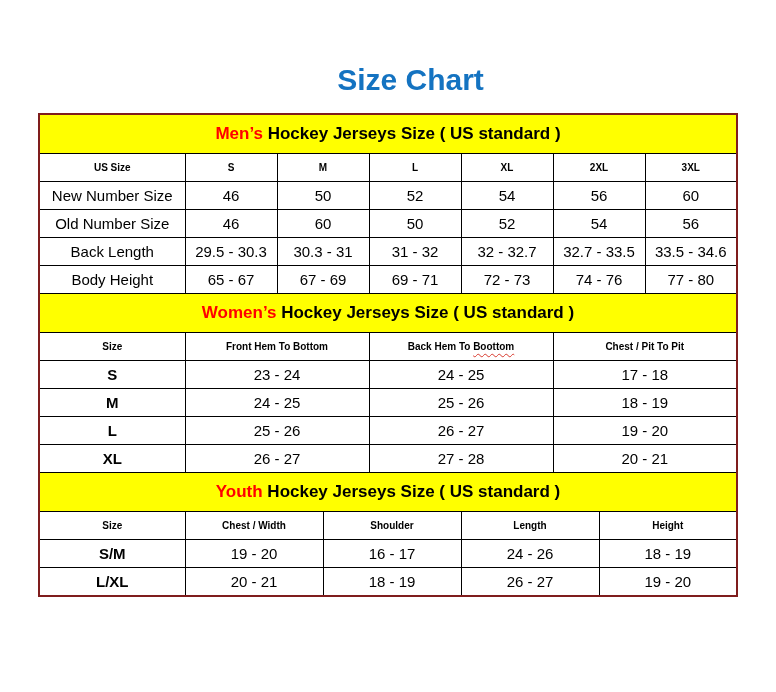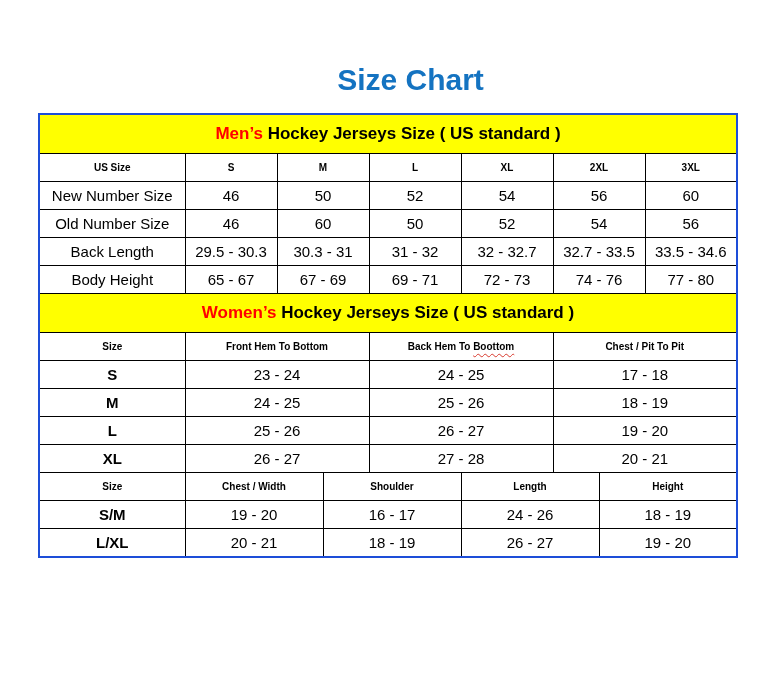--- a/index.html
+++ b/index.html
@@ -26,21 +26,21 @@
     font-weight: bold;
     color: #1473C1;
     letter-spacing: 0px;
     padding-left: 45px;
   }
   table.chart {
     margin: 17px 0 0 38px;
     width: 700px;
     border-collapse: collapse;
     table-layout: fixed;
-    border: 2px solid #1d4ed8;
+    border: 2px solid #7f1d1d;
   }
   table.chart td, table.chart th {
     border: 1px solid #000000;
     text-align: center;
     vertical-align: middle;
     padding: 0;
     font-size: 15px;
     white-space: nowrap;
     overflow: hidden;
   }
@@ -167,20 +167,23 @@
       <td colspan="4">26 - 27</td>
       <td colspan="4">19 - 20</td>
     </tr>
     <tr class="data-row">
       <th class="row-label">XL</th>
       <td colspan="4">26 - 27</td>
       <td colspan="4">27 - 28</td>
       <td colspan="4">20 - 21</td>
     </tr>
 
+    <tr class="band-row">
+      <td colspan="13"><span class="red">Youth</span><span> Hockey Jerseys Size ( US standard )</span></td>
+    </tr>
     <tr class="head-row">
       <th>Size</th>
       <th colspan="3">Chest / Width</th>
       <th colspan="3">Shoulder</th>
       <th colspan="3">Length</th>
       <th colspan="3">Height</th>
     </tr>
     <tr class="data-row">
       <th class="row-label">S/M</th>
       <td colspan="3">19 - 20</td>

